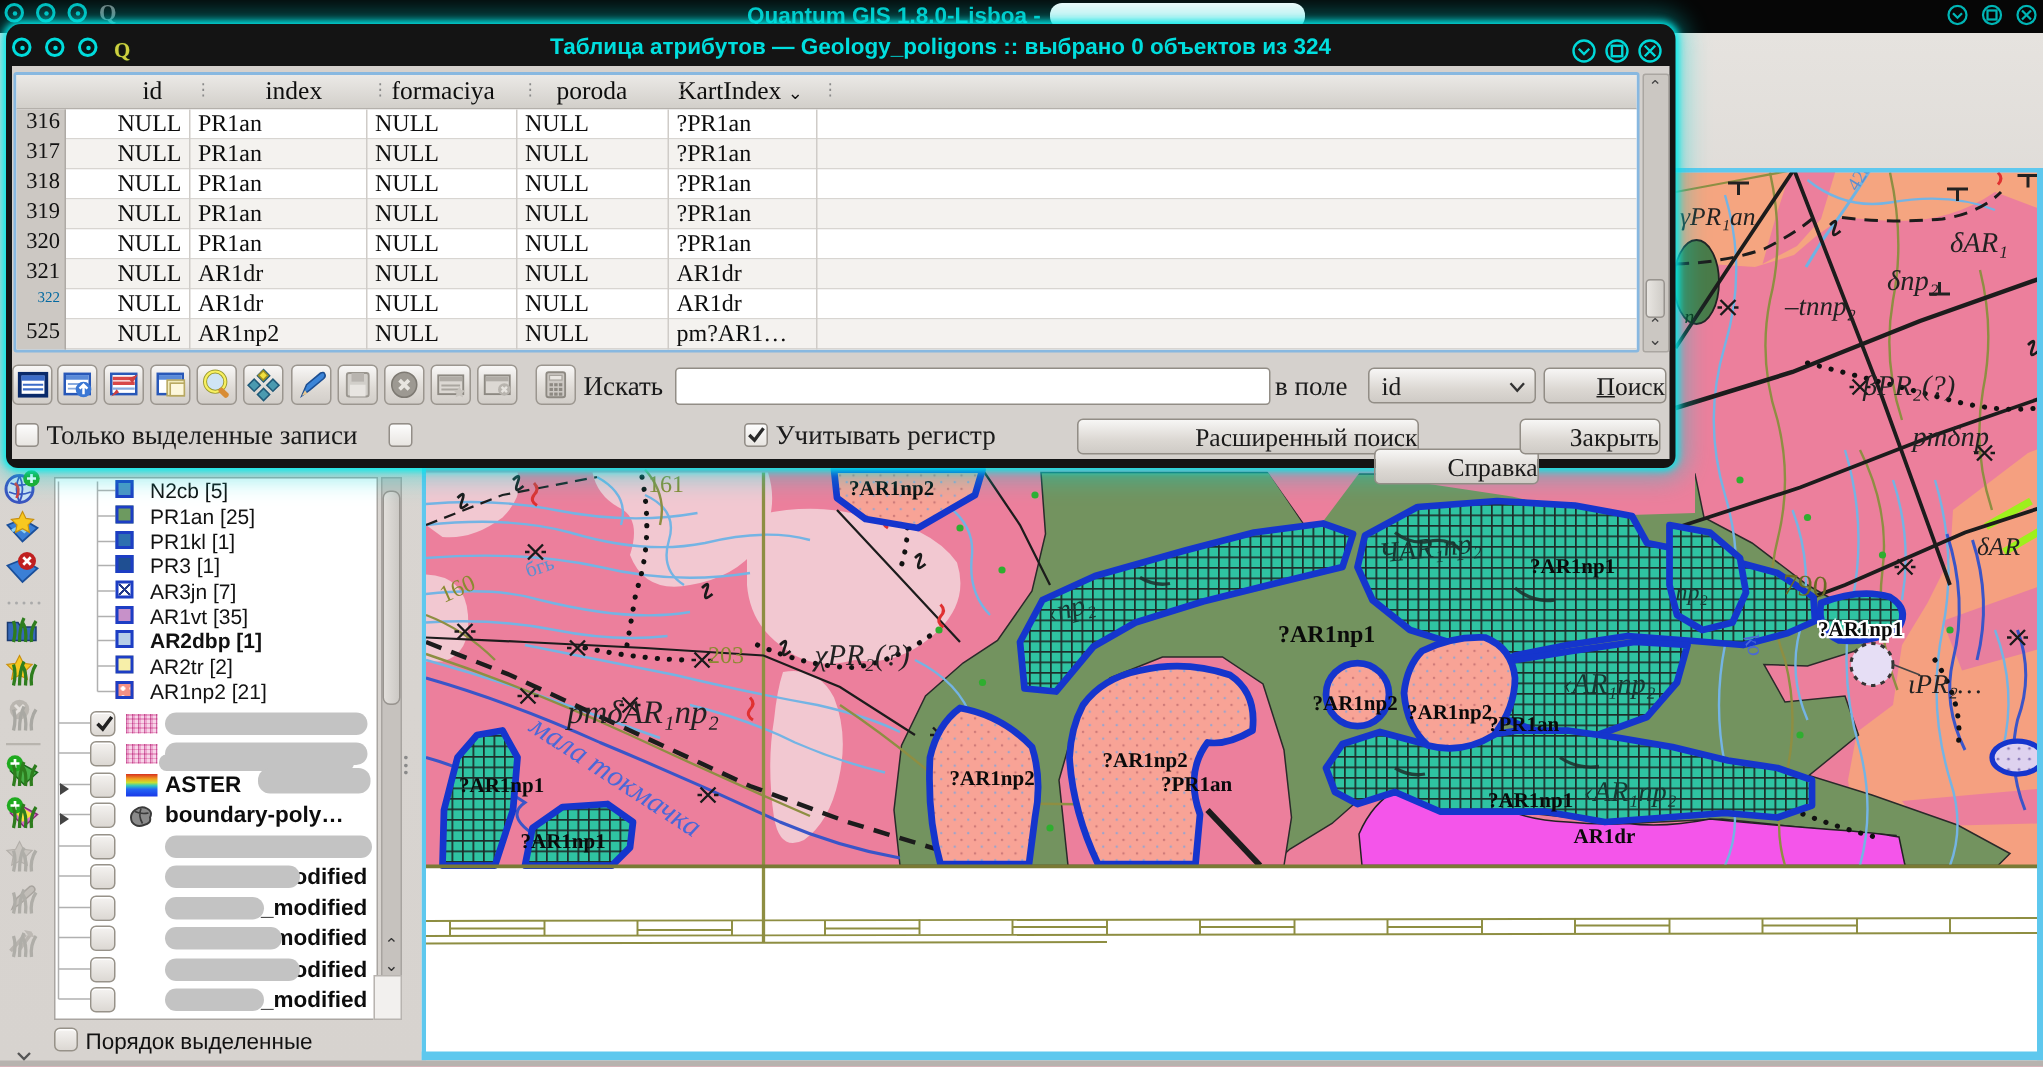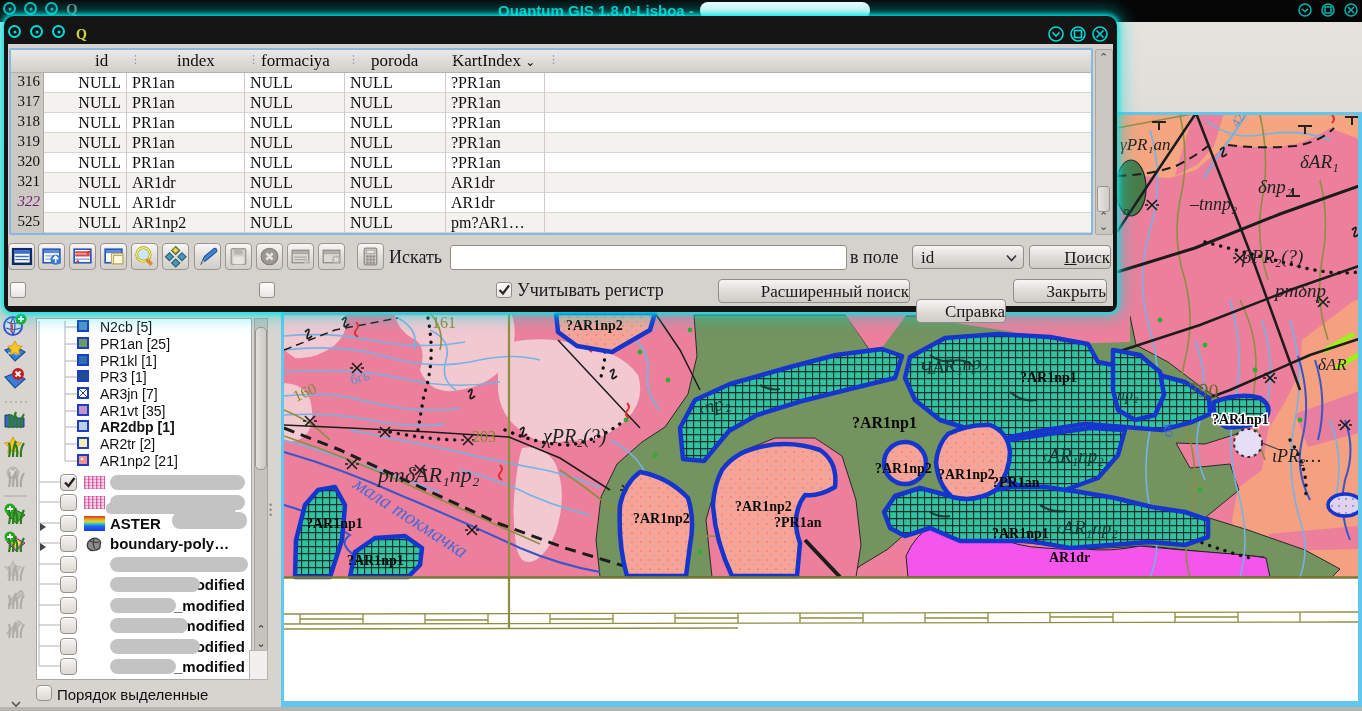--- a/index.html
+++ b/index.html
@@ -547,20 +547,21 @@
     <div class="tb-circ" style="left:4px;top:9px;border-color:#00dcdc;">
         <div class="tb-dot" style="background:#00dcdc;"></div>
       </div>
     <div class="tb-circ" style="left:26px;top:9px;border-color:#00dcdc;">
         <div class="tb-dot" style="background:#00dcdc;"></div>
       </div>
     <div class="tb-circ" style="left:48px;top:9px;border-color:#00dcdc;">
         <div class="tb-dot" style="background:#00dcdc;"></div>
       </div>
     <div style="position:absolute;left:72px;top:11px;font-family:'Liberation Serif',serif;font-size:14px;font-weight:bold;color:#cfd040;text-shadow:0 0 1px #2a5a10;">Q</div>
+    <div style="position:absolute;left:350px;top:7px;width:546px;text-align:center;">Таблица атрибутов — Geology_poligons :: выбрано 0 объектов из 324</div>
     <svg style="position:absolute;right:9px;top:10px;" width="60" height="16" viewBox="0 0 60 16">
       <g stroke="#00d8d8" stroke-width="1.6" fill="none">
         <circle cx="8" cy="8" r="7"></circle>
           <path d="M4.5 6.5 L8 10 L11.5 6.5"></path>
         <circle cx="30" cy="8" r="7"></circle>
           <rect x="26.5" y="4.5" width="7" height="7"></rect>
         <circle cx="52" cy="8" r="7"></circle>
           <path d="M48.5 4.5 L55.5 11.5 M55.5 4.5 L48.5 11.5"></path>
       </g>
     </svg>
@@ -581,21 +582,21 @@
         <span style="position:absolute;left:537px;top:3px;color:#8a8a8a;font-size:11px;">⋮</span>
       </div>
 
       <div id="rownums" style="position:absolute;left:0;top:23px;width:33px;height:160px;background:#ccc8c3;border-right:1px solid #aeaaa5;">
           <div style="position:absolute;right:3px;top:0px;height:20px;font-family:'Liberation Serif',serif;font-size:15px;color:#111;">316</div>
           <div style="position:absolute;right:3px;top:20px;height:20px;font-family:'Liberation Serif',serif;font-size:15px;color:#111;">317</div>
           <div style="position:absolute;right:3px;top:40px;height:20px;font-family:'Liberation Serif',serif;font-size:15px;color:#111;">318</div>
           <div style="position:absolute;right:3px;top:60px;height:20px;font-family:'Liberation Serif',serif;font-size:15px;color:#111;">319</div>
           <div style="position:absolute;right:3px;top:80px;height:20px;font-family:'Liberation Serif',serif;font-size:15px;color:#111;">320</div>
           <div style="position:absolute;right:3px;top:100px;height:20px;font-family:'Liberation Serif',serif;font-size:15px;color:#111;">321</div>
-          <div style="position:absolute;right:3px;top:120px;height:20px;font-family:'Liberation Serif',serif;font-size:15px;color:#701a75;font-style:italic;">322</div>
+          <div style="position:absolute;right:3px;top:120px;height:20px;font-family:'Liberation Serif',serif;font-size:10px;color:#0369a1;">322</div>
           <div style="position:absolute;right:3px;top:140px;height:20px;font-family:'Liberation Serif',serif;font-size:15px;color:#111;">525</div>
         </div>
       <div id="rows">
           <div style="position:absolute;left:33px;top:23px;width:1047px;height:20px;background:#ffffff;border-bottom:1px solid #d8d5d1;"></div>
           <div style="position:absolute;top:23px;height:20px;font-family:'Liberation Serif',serif;font-size:16px;color:#0d0d0d;line-height:19px;right:970px;">NULL</div>
           <div style="position:absolute;top:23px;height:20px;font-family:'Liberation Serif',serif;font-size:16px;color:#0d0d0d;line-height:19px;left:121px;">PR1an</div>
           <div style="position:absolute;top:23px;height:20px;font-family:'Liberation Serif',serif;font-size:16px;color:#0d0d0d;line-height:19px;left:239px;">NULL</div>
           <div style="position:absolute;top:23px;height:20px;font-family:'Liberation Serif',serif;font-size:16px;color:#0d0d0d;line-height:19px;left:339px;">NULL</div>
           <div style="position:absolute;top:23px;height:20px;font-family:'Liberation Serif',serif;font-size:16px;color:#0d0d0d;line-height:19px;left:440px;">?PR1an</div>
           <div style="position:absolute;left:33px;top:43px;width:1047px;height:20px;background:#f4f2ef;border-bottom:1px solid #d8d5d1;"></div>
@@ -742,26 +743,27 @@
     <div class="dlglabel" style="left:842px;top:203px;">в поле</div>
     <div class="btn" style="left:904px;top:201px;width:112px;text-align:left;">
       <span style="position:absolute;left:8px;top:2px;">id</span>
       <svg style="position:absolute;right:6px;top:8px;" width="11" height="8" viewBox="0 0 11 8">
           <path d="M1 1.5 L5.5 6.5 L10 1.5" stroke="#333" stroke-width="1.6" fill="none"></path>
         </svg>
     </div>
     <div class="btn" style="left:1021px;top:201px;width:82px;"><span style="position:relative;top:2px;"><u>П</u>оиск</span></div>
 
     <div class="cb" style="left:2px;top:238px;"></div>
+    <div class="dlglabel" style="left:23px;top:236px;">Только выделенные записи</div>
     <div class="cb" style="left:251px;top:238px;"></div>
     <div class="cb" style="left:488px;top:238px;">
         <svg width="14" height="14" viewBox="0 0 14 14" style="position:absolute;left:0px;top:0px;">
           <path d="M2.5 7 L6 10.5 L12 2.5" stroke="#2a2a2a" stroke-width="2.2" fill="none"></path>
         </svg>
       </div>
     <div class="dlglabel" style="left:509px;top:236px;text-align:center;">Учитывать регистр</div>
-    <div class="btn" style="left:710px;top:235px;width:192px;"><span style="position:relative;top:2px;">Расширенный поиск</span></div>
-    <div class="btn" style="left:908px;top:235px;width:90px;margin-top:20px;"><span style="position:relative;top:2px;">Справка</span></div>
+    <div class="btn" style="left:710px;top:235px;width:228px;"><span style="position:relative;top:2px;">Расширенный поиск</span></div>
+    <div class="btn" style="left:908px;top:235px;width:110px;margin-top:20px;"><span style="position:relative;top:2px;">Справка</span></div>
     <div class="btn" style="left:1005px;top:235px;width:94px;"><span style="position:relative;top:2px;">Закрыть</span></div>
   </div>
 </div>
 
 <div id="statusbar"></div>
 
 </body></html>

